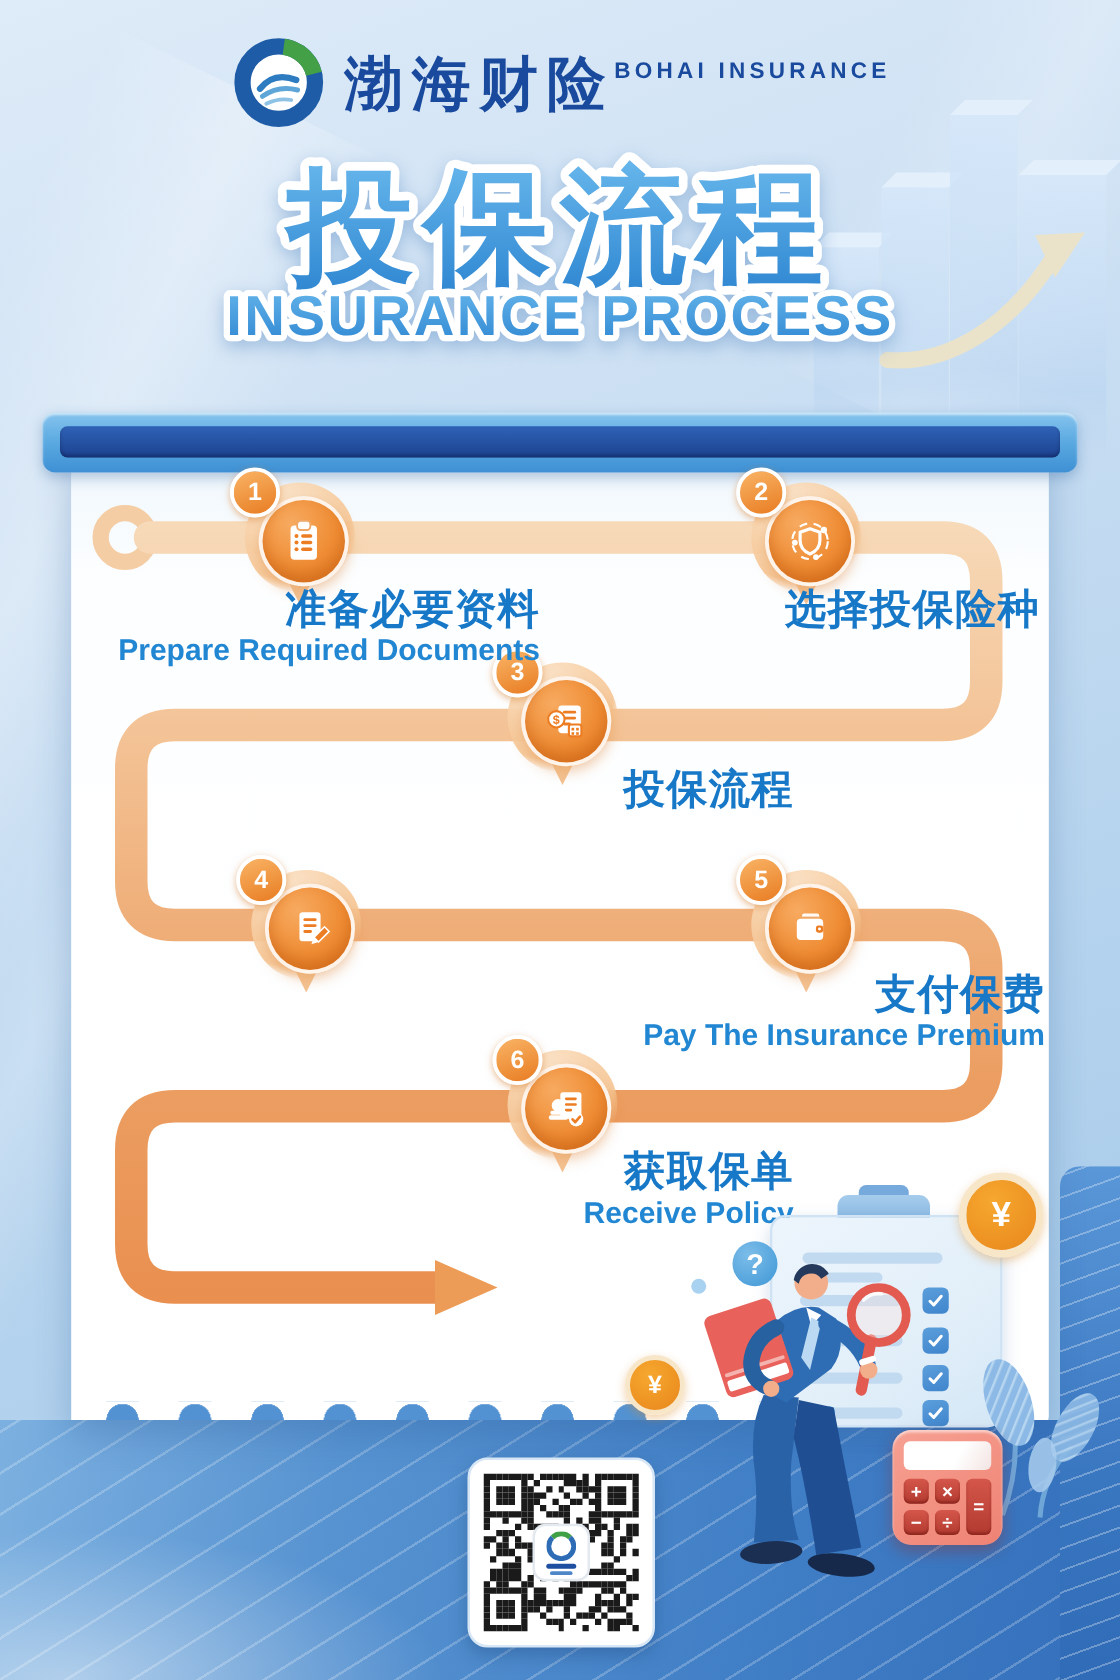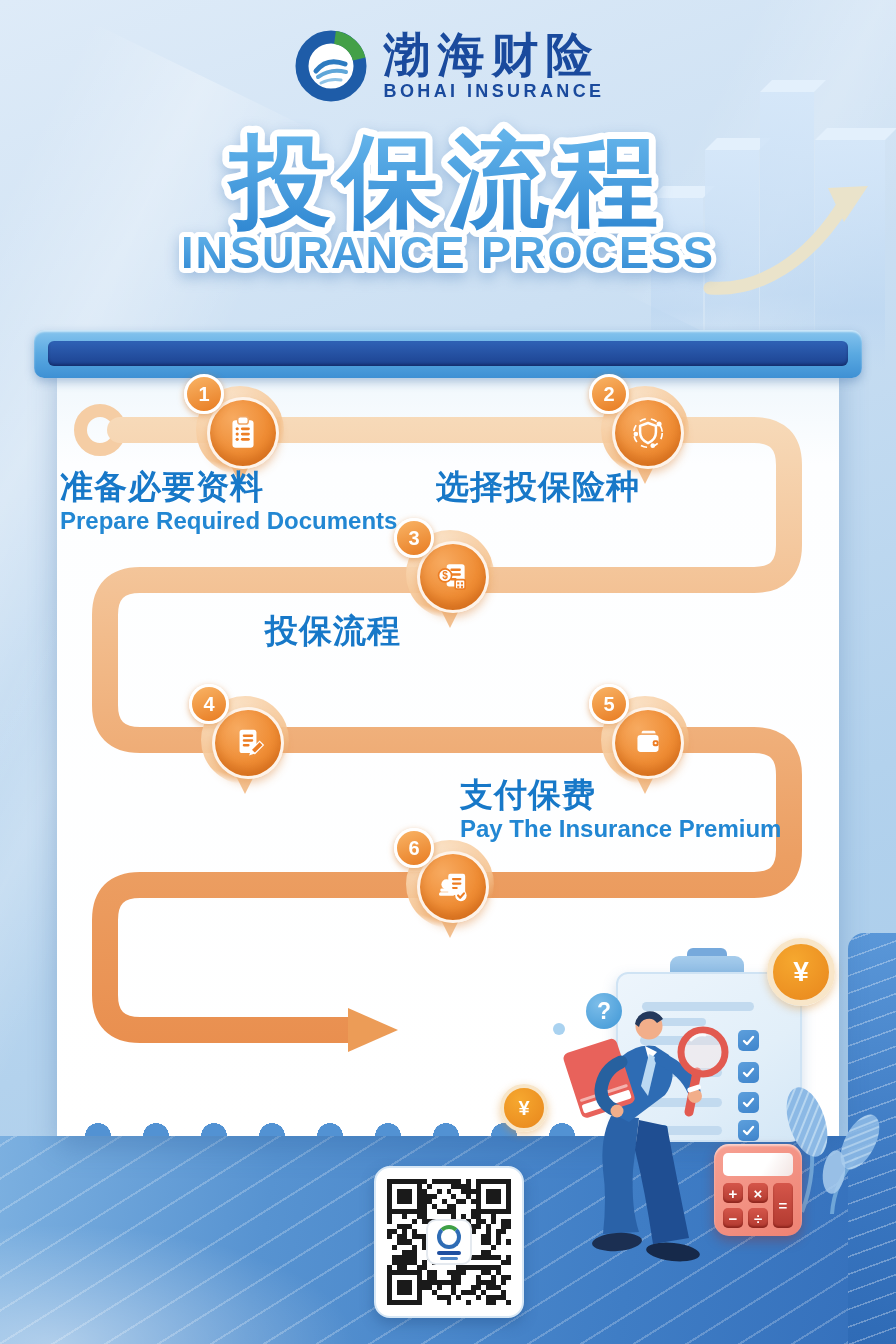--- a/index.html
+++ b/index.html
@@ -15,21 +15,21 @@
   .chart-decor{position:absolute;right:0;top:80px;width:250px;height:280px;z-index:1;}
   .cbar{position:absolute;background:linear-gradient(180deg,rgba(213,231,249,.95),rgba(186,213,241,.55) 75%,rgba(186,213,241,0));}
   .cbar::before{content:"";position:absolute;left:0;top:-12px;width:100%;height:12px;background:rgba(228,240,252,.95);transform:skewX(-45deg);transform-origin:bottom left;}
   .cb1{left:5px;top:118px;width:52px;height:150px;}
   .cb2{left:59px;top:70px;width:54px;height:205px;}
   .cb3{left:114px;top:12px;width:54px;height:270px;}
   .cb4{left:169px;top:60px;width:70px;height:230px;}
   .growth-arrow{position:absolute;left:50px;top:90px;}
   
   .logo-row{position:absolute;left:0;top:26px;width:100%;display:flex;justify-content:center;align-items:center;gap:12px;z-index:2;}
-  .brand-text{display:flex;flex-direction:column;align-items:flex-start;}
+  .brand-text{display:flex;flex-direction:row;align-items:flex-start;}
   .brand-cn{font-size:47px;font-weight:900;color:#1A4A9D;letter-spacing:7px;line-height:1;}
   .brand-en{font-size:18px;font-weight:800;color:#1A4A9D;letter-spacing:3.4px;margin-top:3px;}
   .title-svg{position:absolute;left:0;top:112px;z-index:2;filter:drop-shadow(0 5px 7px rgba(90,140,195,.45));}
   .title-svg text{font-family:"Liberation Sans",sans-serif;}
   
   .banner{position:absolute;left:34px;top:330px;width:828px;height:48px;border-radius:10px;z-index:3;
     background:linear-gradient(180deg,#86C4EE 0%,#5AA9E1 50%,#3E90D4 100%);
     box-shadow:0 4px 10px rgba(50,100,160,.35), inset 0 2px 2px rgba(255,255,255,.6);}
   .banner-inner{position:absolute;left:14px;top:11px;width:800px;height:25px;border-radius:6px;
     background:linear-gradient(180deg,#2F62B6 0%,#1C4290 100%);box-shadow:inset 0 -2px 3px rgba(0,0,30,.3);}
@@ -62,24 +62,24 @@
     background:radial-gradient(circle at 35% 28%,#F7AA60 0%,#EF8D35 55%,#E2771E 100%);
     border:3px solid rgba(255,255,255,.9);display:flex;align-items:center;justify-content:center;
     box-shadow:inset 0 -7px 10px rgba(185,85,15,.4), 0 4px 10px rgba(222,135,60,.45);}
   .pin .num{position:absolute;left:-56px;top:-56px;width:34px;height:34px;border-radius:50%;
     background:linear-gradient(160deg,#F9B466,#E87C22);border:3px solid #FFFFFF;color:#fff;
     font-size:20px;font-weight:800;display:flex;align-items:center;justify-content:center;
     box-shadow:0 2px 6px rgba(215,125,45,.55);z-index:2;}
   .p1{left:240px;top:430px}.p2{left:645px;top:430px}.p3{left:450px;top:574px}
   .p4{left:245px;top:740px}.p5{left:645px;top:740px}.p6{left:450px;top:884px}
   
-  .step-text{position:absolute;text-align:left;z-index:4;}
+  .step-text{position:absolute;text-align:right;z-index:4;}
   .step-text .cn{font-size:33px;font-weight:900;color:#1778C8;letter-spacing:1px;line-height:1.15;}
   .step-text .en{font-size:24px;font-weight:700;color:#2287D3;margin-top:2px;white-space:pre-line;line-height:1.1;}
-  .s1{left:60px;top:468px;width:372px;}  .s2{left:436px;top:468px;width:370px;}
+  .s1{left:60px;top:468px;width:372px;}  .s2{left:462px;top:468px;width:370px;}
   .s3{left:265px;top:612px;width:370px;} .s4{left:58px;top:776px;width:378px;}
   .s5{left:460px;top:776px;width:376px;} .s6{left:265px;top:918px;width:370px;}
   .s4 .cn{font-size:31px;letter-spacing:0;}
   
   .clipboard{position:absolute;left:616px;top:948px;width:182px;height:192px;z-index:4;}
   .clip-knob{position:absolute;left:71px;top:0;width:40px;height:14px;border-radius:6px;background:#76A9DC;}
   .clip-head{position:absolute;left:54px;top:8px;width:74px;height:28px;border-radius:9px;
     background:linear-gradient(180deg,#A6CCEC,#7FB2DF);}
   .clip-board{position:absolute;left:0;top:24px;width:182px;height:166px;border-radius:12px;
     background:linear-gradient(145deg,#EDF5FC 0%,#E2EFF9 60%,#D4E7F6 100%);
@@ -307,20 +307,24 @@
     <div class="cn">选择投保险种</div>
   </div>
   <div class="step-text s3">
     <div class="cn">投保流程</div>
   </div>
   <div class="step-text s4">
   </div>
   <div class="step-text s5">
     <div class="cn">支付保费</div>
     <div class="en">Pay The Insurance Premium</div>
+  </div>
+  <div class="step-text s6">
+    <div class="cn">获取保单</div>
+    <div class="en">Receive Policy</div>
   </div>
 
   <div class="clipboard">
     <div class="clip-knob"></div>
     <div class="clip-head"></div>
     <div class="clip-board">
       <div class="cl-bar" style="left:24px;top:28px;width:112px;"></div>
       <div class="cl-bar" style="left:24px;top:44px;width:64px;height:8px;"></div>
       <div class="cl-bar" style="left:22px;top:62px;width:82px;"></div>
       <div class="cl-chk" style="left:120px;top:56px;">

